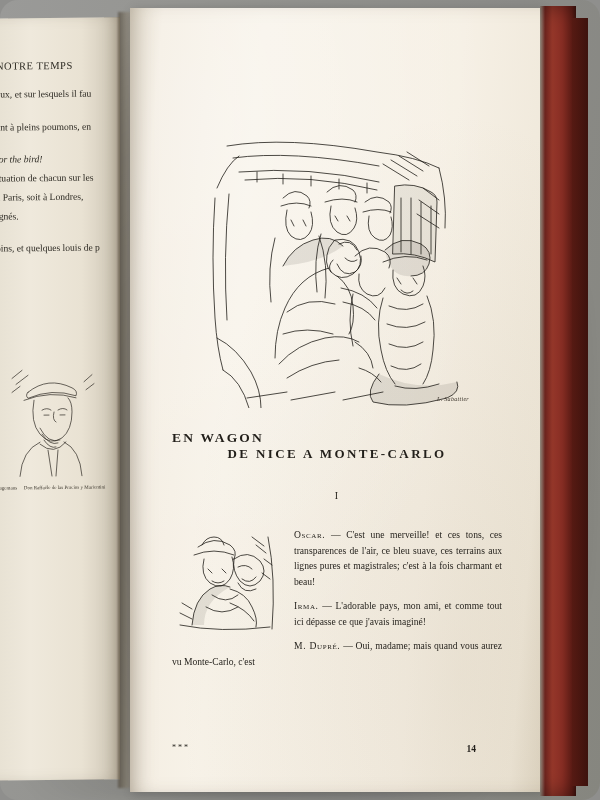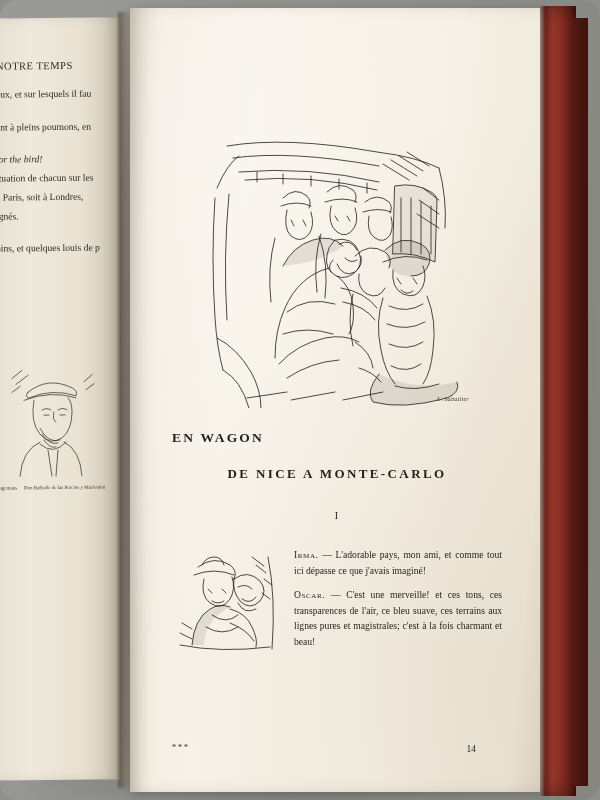--- a/index.html
+++ b/index.html
@@ -151,21 +151,21 @@
 
   h1.chapter-title {
     margin: 22px 0 0 0;
     text-align: left;
     font-size: 13.5px;
     font-variant: small-caps;
     letter-spacing: 2.2px;
     font-weight: 600;
   }
   h2.chapter-sub {
-    margin: 20px 0 0 0;
+    margin: 0 0 0 0;
     text-align: center;
     font-size: 13px;
     font-variant: small-caps;
     letter-spacing: 2.4px;
     font-weight: 600;
   }
   .section-num {
     margin: 28px 0 0 0;
     text-align: center;
     font-size: 10px;
@@ -200,21 +200,21 @@
     font-size: 9px;
   }
   .foot .stars {
     position: absolute; left: 0; bottom: 0;
     letter-spacing: 2px;
     font-size: 8px;
   }
   .foot .pageno {
     position: absolute; right: 26px; bottom: -2px;
     font-size: 9.5px;
-    font-weight: 400;
+    font-weight: 700;
   }
 </style>
 </head>
 <body>
 
 <div class="photo">
 
   <div class="book-shadow"></div>
 
   <div class="left-page">
@@ -411,29 +411,33 @@
               <path d="M84 16 l10 8 M80 8 l12 9 M92 30 l8 6 M90 44 l8 6"></path>
               <path d="M10 74 l10 6 M8 84 l12 6"></path>
             </g>
             <g fill="#2a2620" opacity="0.10">
               <path d="M20 96 q2 -26 18 -36 q10 -6 20 -2 q-26 14 -26 38z"></path>
             </g>
           </svg>
         </div>
 
         <p class="speech">
+          <span class="sp">Oscar.</span>
+          <span>— C'est une merveille! et ces tons, ces transparences de l'air, ce bleu suave, ces terrains aux lignes pures et magistrales; c'est à la fois charmant et beau!</span>
+        </p>
+
+        <p class="speech">
           <span class="sp">Irma.</span>
           <span>— L'adorable pays, mon ami, et comme tout ici dépasse ce que j'avais imaginé!</span>
         </p>
 
-        <p class="speech">
-          <span class="sp">Oscar.</span>
-          <span>— C'est une merveille! et ces tons, ces transparences de l'air, ce bleu suave, ces terrains aux lignes pures et magistrales; c'est à la fois charmant et beau!</span>
+        <p class="speech last">
+          <span class="sp">M. Dupré.</span>
+          <span>— Oui, madame; mais quand vous aurez vu Monte-Carlo, c'est</span>
         </p>
-
       </div>
 
       <div class="foot">
         <span class="stars">***</span>
         <span class="pageno">14</span>
       </div>
 
     </div>
 
   </div>

